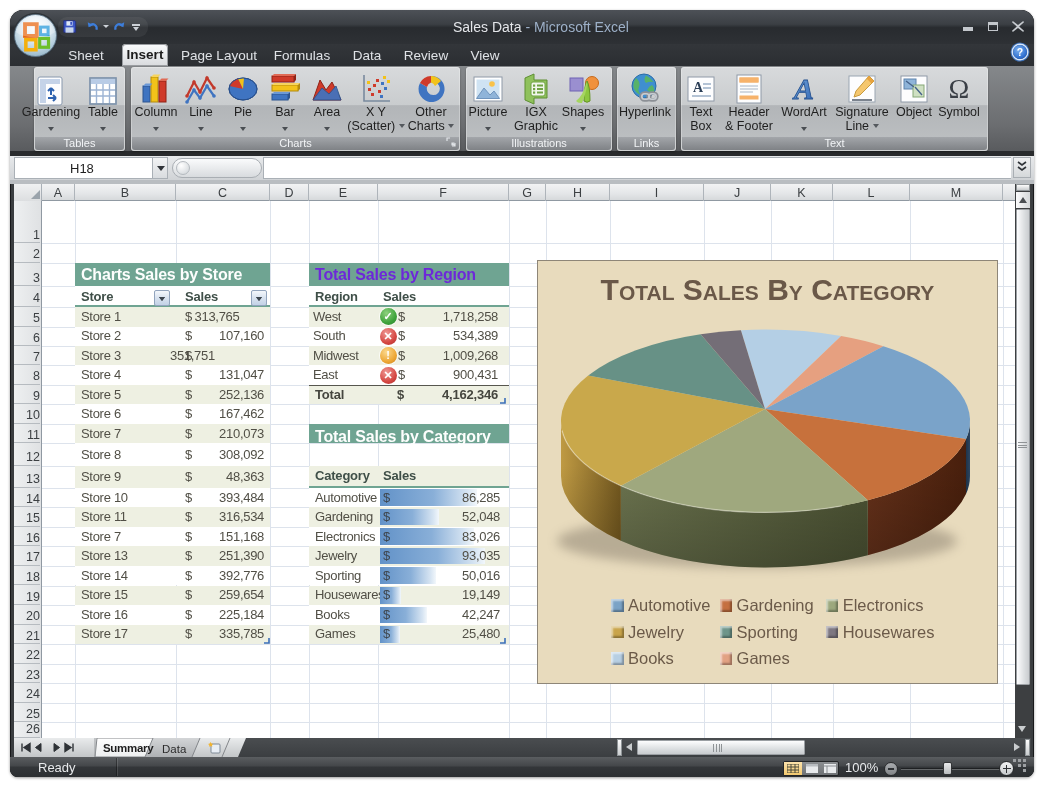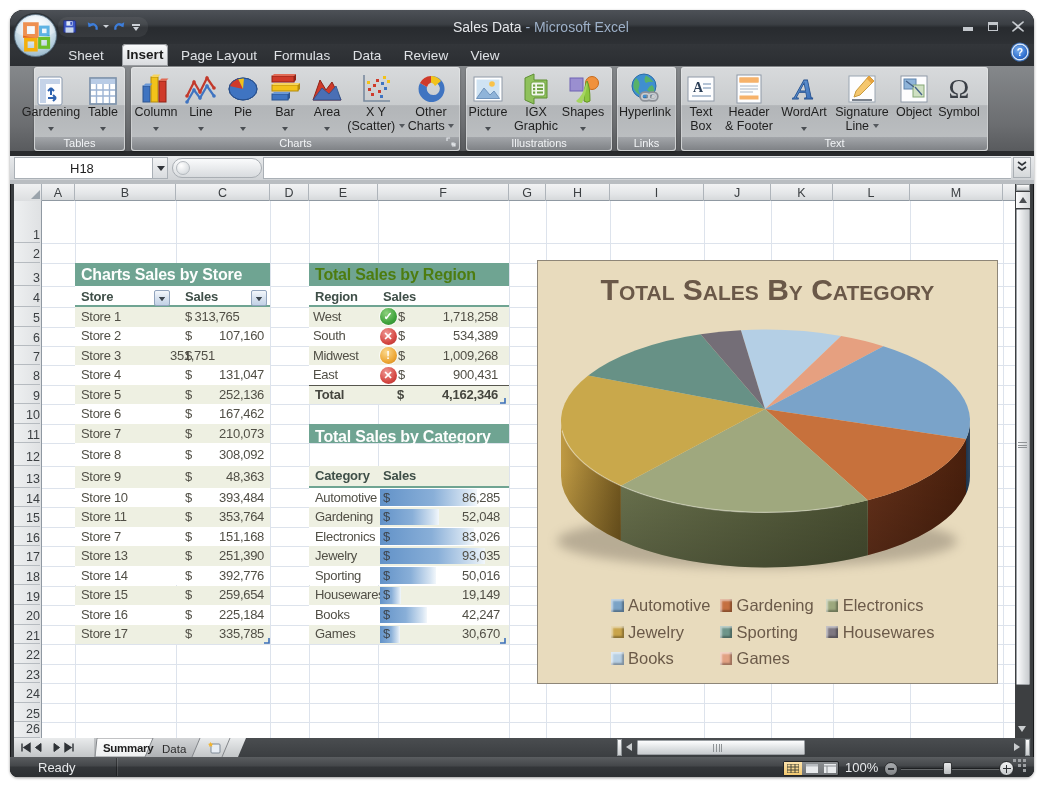--- a/index.html
+++ b/index.html
@@ -430,21 +430,21 @@
 <div class="celltxt" style="left:81px;top:468.85px;">Store 9</div>
 <div class="celltxt" style="left:185px;top:468.85px;">$</div>
 <div class="celltxt" style="left:170px;top:468.85px;width:94px;text-align:right;">48,363</div>
 <div class="ab" style="left:75px;top:487.7px;width:195px;height:19.600000000000023px;background:#ffffff;"></div>
 <div class="celltxt" style="left:81px;top:489.5px;">Store 10</div>
 <div class="celltxt" style="left:185px;top:489.5px;">$</div>
 <div class="celltxt" style="left:170px;top:489.5px;width:94px;text-align:right;">393,484</div>
 <div class="ab" style="left:75px;top:507.3px;width:195px;height:19.499999999999943px;background:#eef0e2;"></div>
 <div class="celltxt" style="left:81px;top:509.04999999999995px;">Store 11</div>
 <div class="celltxt" style="left:185px;top:509.04999999999995px;">$</div>
-<div class="celltxt" style="left:170px;top:509.04999999999995px;width:94px;text-align:right;">353,764</div>
+<div class="celltxt" style="left:170px;top:509.04999999999995px;width:94px;text-align:right;">316,534</div>
 <div class="ab" style="left:75px;top:526.8px;width:195px;height:19.600000000000023px;background:#ffffff;"></div>
 <div class="celltxt" style="left:81px;top:528.5999999999999px;">Store 7</div>
 <div class="celltxt" style="left:185px;top:528.5999999999999px;">$</div>
 <div class="celltxt" style="left:170px;top:528.5999999999999px;width:94px;text-align:right;">151,168</div>
 <div class="ab" style="left:75px;top:546.4px;width:195px;height:19.5px;background:#eef0e2;"></div>
 <div class="celltxt" style="left:81px;top:548.15px;">Store 13</div>
 <div class="celltxt" style="left:185px;top:548.15px;">$</div>
 <div class="celltxt" style="left:170px;top:548.15px;width:94px;text-align:right;">251,390</div>
 <div class="ab" style="left:75px;top:565.9px;width:195px;height:19.600000000000023px;background:#ffffff;"></div>
 <div class="celltxt" style="left:81px;top:567.7px;">Store 14</div>
@@ -524,31 +524,31 @@
 <div class="celltxt" style="left:400px;top:587.25px;width:100px;text-align:right;">19,149</div>
 <div class="ab" style="left:309px;top:605px;width:200px;height:19.600000000000023px;background:#ffffff;"></div>
 <div class="celltxt" style="left:315px;top:606.8px;width:67px;overflow:hidden;">Books</div>
 <div class="ab" style="left:379.5px;top:606.5px;width:47.9px;height:16.600000000000023px;background:linear-gradient(90deg,#6292c8,#89afd8 55%,#d6e4f2 90%,#f2f7fb);"></div>
 <div class="celltxt" style="left:383px;top:606.8px;color:#3e464e">$</div>
 <div class="celltxt" style="left:400px;top:606.8px;width:100px;text-align:right;">42,247</div>
 <div class="ab" style="left:309px;top:624.6px;width:200px;height:19.5px;background:#eef0e2;"></div>
 <div class="celltxt" style="left:315px;top:626.35px;width:67px;overflow:hidden;">Games</div>
 <div class="ab" style="left:379.5px;top:626.1px;width:20.9px;height:16.5px;background:linear-gradient(90deg,#6292c8,#89afd8 55%,#d6e4f2 90%,#f2f7fb);"></div>
 <div class="celltxt" style="left:383px;top:626.35px;color:#3e464e">$</div>
-<div class="celltxt" style="left:400px;top:626.35px;width:100px;text-align:right;">30,670</div>
+<div class="celltxt" style="left:400px;top:626.35px;width:100px;text-align:right;">25,480</div>
 <svg class="ab" style="left:500px;top:638.1px" width="6" height="6">
     <path d="M0 5 L5 5 L5 0" stroke="#3b6fba" stroke-width="1.6" fill="none"></path>
   </svg>
 <svg class="ab" style="left:264px;top:638.1px" width="6" height="6">
     <path d="M0 5 L5 5 L5 0" stroke="#3b6fba" stroke-width="1.6" fill="none"></path>
   </svg>
 <div class="ab" style="left:75px;top:262.9px;width:195px;height:23.5px;background:#6fa492;"></div>
 <div class="ab" style="left:81px;top:265.9px;font-size:16px;font-weight:bold;letter-spacing:-0.2px;color:#fdfefd;">Charts Sales by Store</div>
 <div class="ab" style="left:309px;top:262.9px;width:200px;height:23.5px;background:#6fa492;"></div>
-<div class="ab" style="left:315px;top:265.9px;font-size:16px;font-weight:bold;letter-spacing:-0.2px;color:#4d7c0f;">Total Sales by Region</div>
+<div class="ab" style="left:315px;top:265.9px;font-size:16px;font-weight:bold;letter-spacing:-0.2px;color:#6d28d9;">Total Sales by Region</div>
 <div class="ab" style="left:309px;top:423.8px;width:200px;height:19.5px;background:#6fa492;"></div>
 <div class="ab" style="left:315px;top:427.8px;font-size:16px;font-weight:bold;letter-spacing:-0.2px;color:#fdfefd;">Total Sales by Category</div>
 <div class="ab" style="left:75px;top:286.4px;width:195px;height:20.600000000000023px;background:#ffffff;border-bottom:2px solid #6fa492;"></div>
 <div class="hdrtxt" style="left:81px;top:289.4px;">Store</div>
 <div class="hdrtxt" style="left:185px;top:289.4px;">Sales</div>
 <div class="ab" style="left:309px;top:286.4px;width:200px;height:20.600000000000023px;background:#ffffff;border-bottom:2px solid #6fa492;"></div>
 <div class="hdrtxt" style="left:315px;top:289.4px;">Region</div>
 <div class="hdrtxt" style="left:383px;top:289.4px;">Sales</div>
 <div class="ab" style="left:154px;top:290.4px;width:16px;height:16px;background:linear-gradient(#f4f7fb,#d8e2ef 50%,#c3d2e6);border:1px solid #92a4bd;border-radius:2px;"></div>
 <div class="ab" style="left:158.5px;top:296.9px;width:0;height:0;border-left:3.5px solid transparent;border-right:3.5px solid transparent;border-top:4.5px solid #3e4650;"></div>

